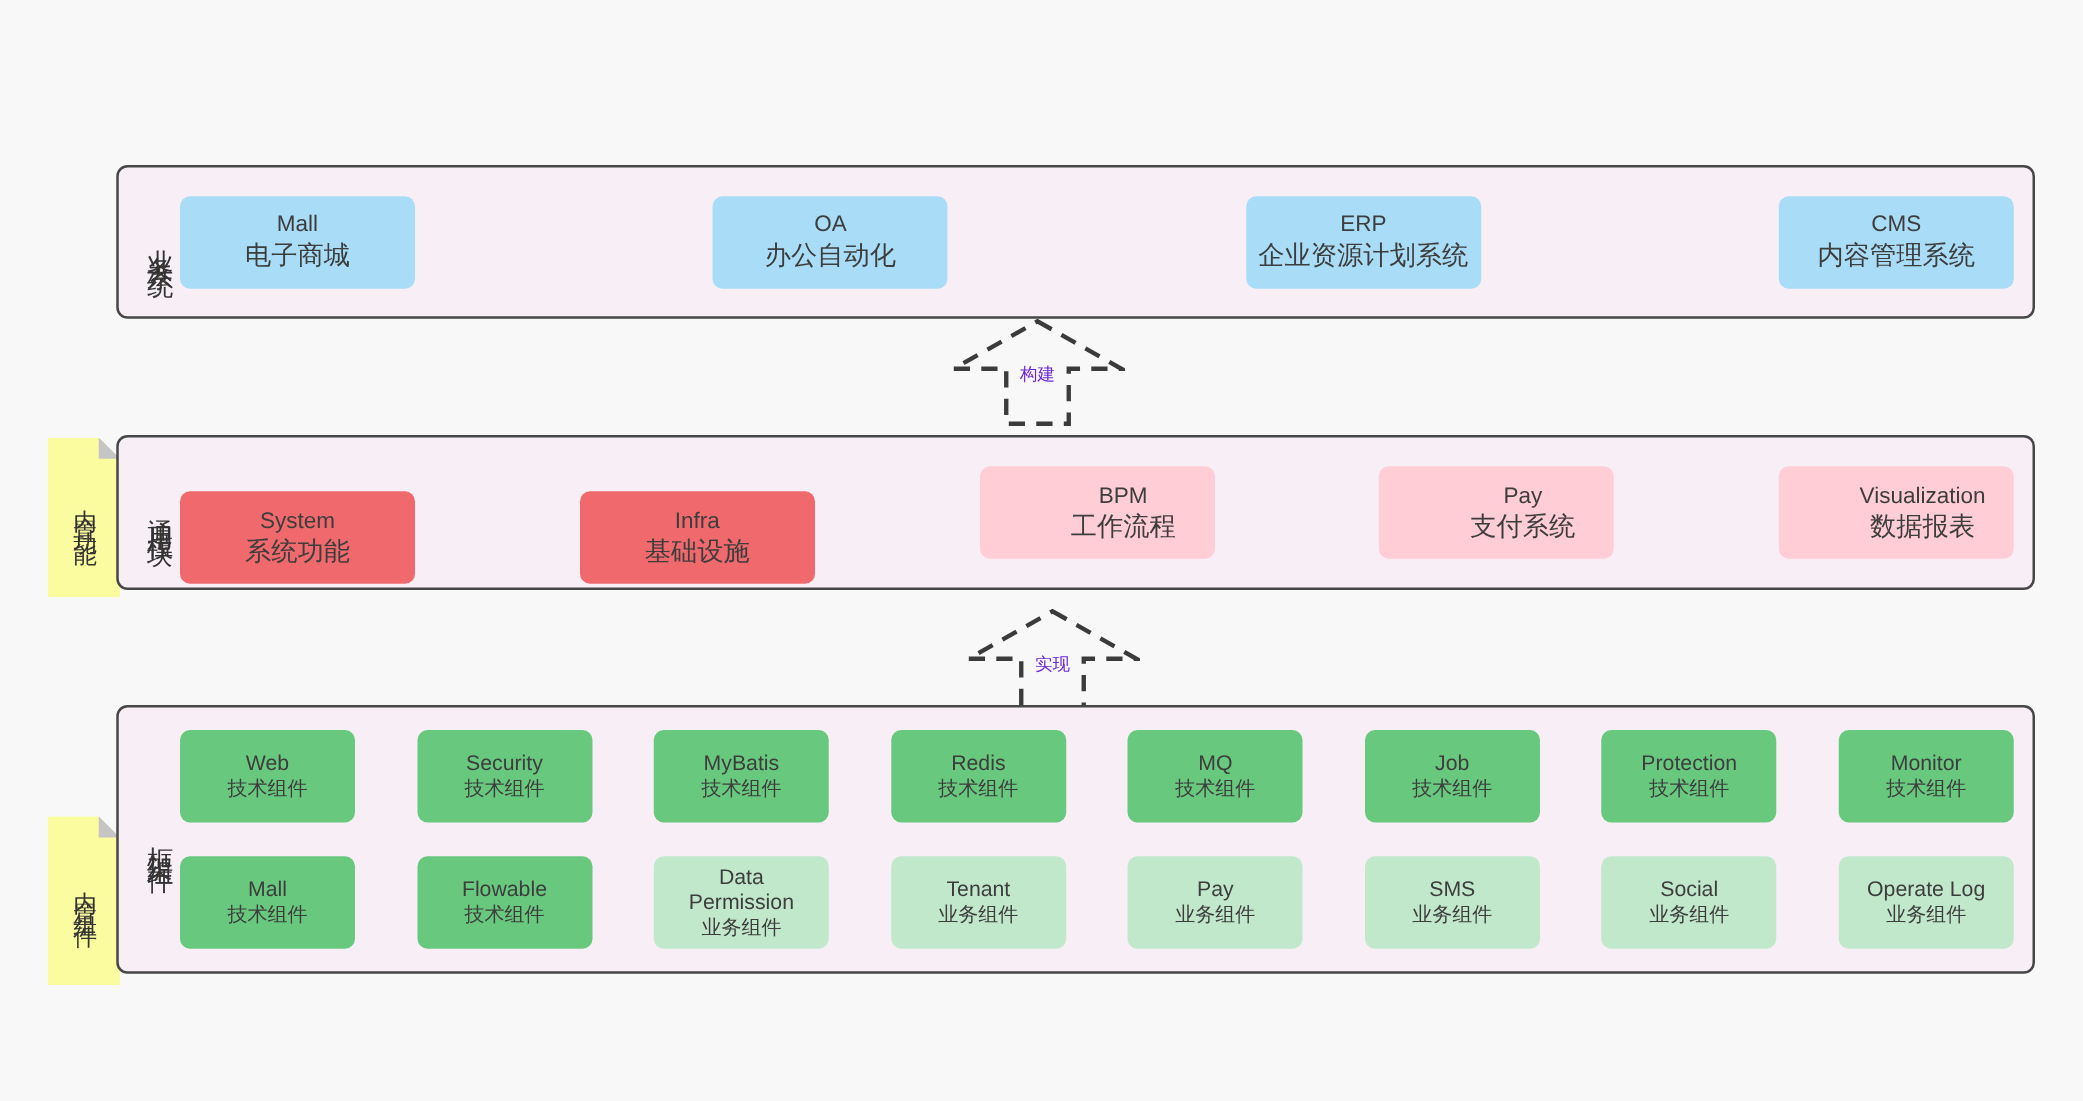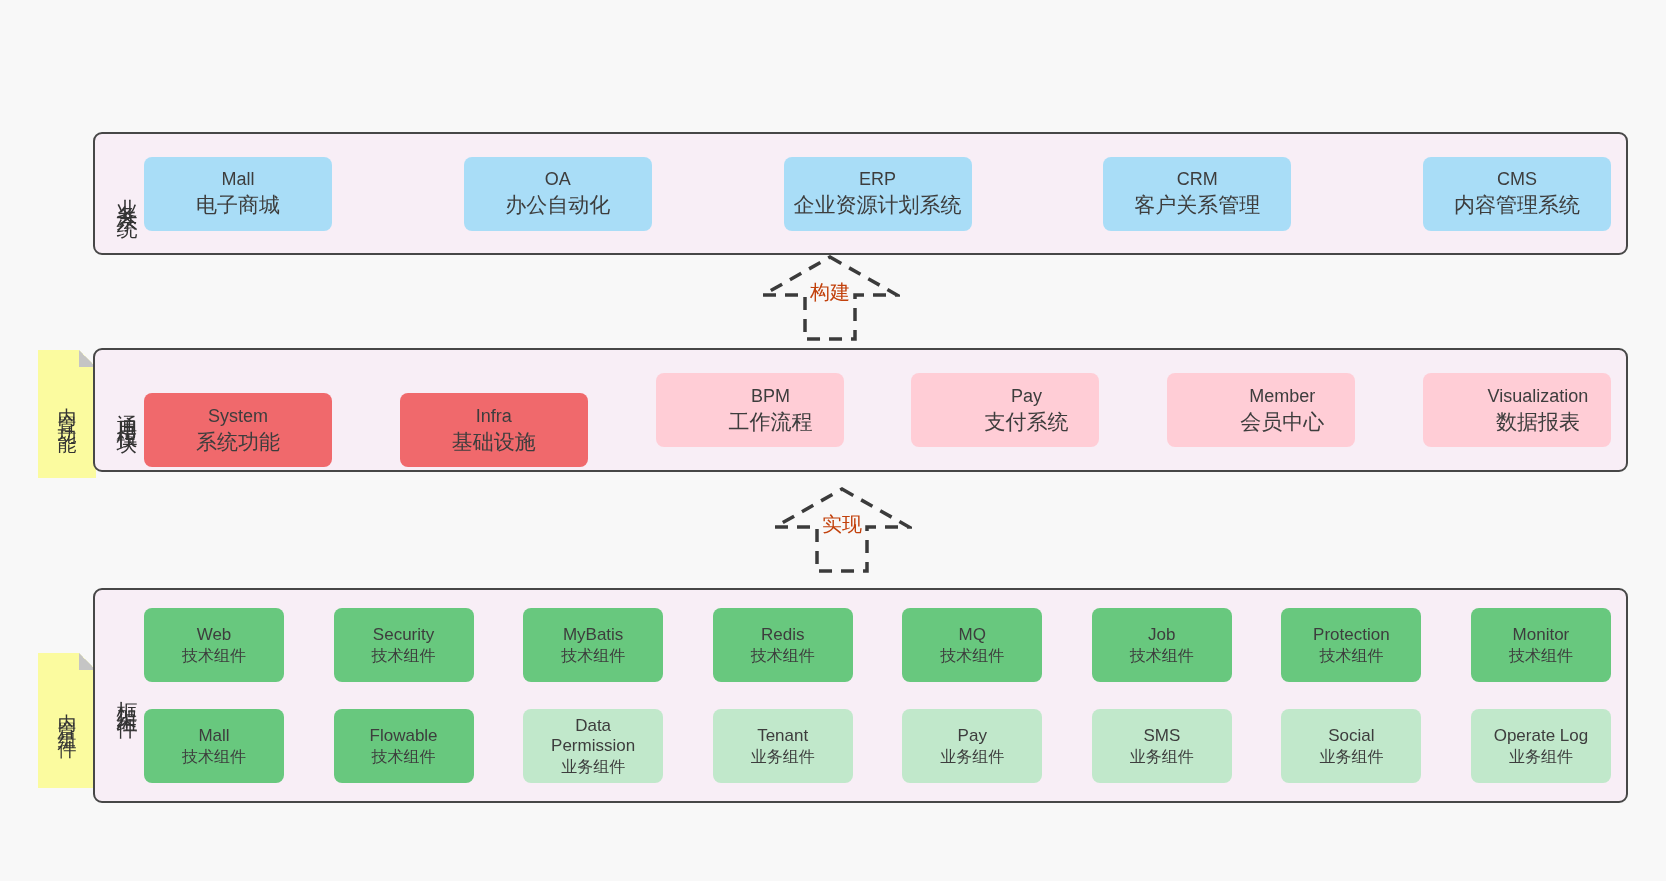--- a/index.html
+++ b/index.html
@@ -11,21 +11,21 @@
   }
 
   
   .panel {
     position:absolute; left:93px; width:1535px; box-sizing:border-box;
     background:#f8eef6; border:2.5px solid #474747; border-radius:9px;
     display:flex; align-items:center; z-index:1;
   }
   #panel-business   { top:132px; height:123px; }
   #panel-modules    { top:348px; height:124px; }
-  #panel-components { top:588px; height:215px; }
+  #panel-components { top:564px; height:215px; }
 
   .side-label {
     flex:0 0 34px; margin-left:15px;
     writing-mode:vertical-rl; text-orientation:upright;
     font-size:21px; letter-spacing:6px; line-height:34px;
     color:#333; text-align:center;
   }
 
   .boxes-area {
     flex:1; display:flex; justify-content:space-between; align-items:center;
@@ -73,46 +73,42 @@
     font-size:19px; letter-spacing:9px; line-height:24px;
     color:#333; padding-bottom:9px;
   }
 
   
   .arrow { position:absolute; width:140px; height:88px; z-index:0; }
   #arrow-build     { left:760px; top:254px; }
   #arrow-implement { left:772px; top:486px; }
   .arrow svg { display:block; width:140px; height:88px; }
   .arrow-label {
-    position:absolute; top:24px; left:50%; transform:translateX(-50%);
-    background:#f8f8f8; padding:1px 3px; font-size:20px; color:#c2410c;
+    position:absolute; top:36px; left:50%; transform:translateX(-50%);
+    background:#f8f8f8; padding:1px 3px; font-size:14px; color:#6d28d9;
     white-space:nowrap;
   }
 </style>
 </head>
 <body>
 
 <div class="panel" id="panel-business">
   <div class="side-label">业务系统</div>
   <div class="boxes-area">
     <div class="box box-lg" data-variant="blue">
       <span class="en">Mall</span>
       <span class="zh">电子商城</span>
     </div>
     <div class="box box-lg" data-variant="blue">
       <span class="en">OA</span>
       <span class="zh">办公自动化</span>
     </div>
     <div class="box box-lg" data-variant="blue">
       <span class="en">ERP</span>
       <span class="zh">企业资源计划系统</span>
-    </div>
-    <div class="box box-lg" data-variant="blue">
-      <span class="en">CRM</span>
-      <span class="zh">客户关系管理</span>
     </div>
     <div class="box box-lg" data-variant="blue">
       <span class="en">CMS</span>
       <span class="zh">内容管理系统</span>
     </div>
   </div>
 </div>
 
 <div class="arrow" id="arrow-build">
   <svg viewBox="0 0 140 88">
@@ -139,24 +135,20 @@
     </div>
     <div class="box box-lg" data-variant="pink">
       <span class="en">BPM</span>
       <span class="zh">工作流程</span>
     </div>
     <div class="box box-lg" data-variant="pink">
       <span class="en">Pay</span>
       <span class="zh">支付系统</span>
     </div>
     <div class="box box-lg" data-variant="pink">
-      <span class="en">Member</span>
-      <span class="zh">会员中心</span>
-    </div>
-    <div class="box box-lg" data-variant="pink">
       <span class="en">Visualization</span>
       <span class="zh">数据报表</span>
     </div>
   </div>
 </div>
 
 <div class="arrow" id="arrow-implement">
   <svg viewBox="0 0 140 88">
     <polygon points="70,3 137,41 95,41 95,85 45,85 45,41 3,41" fill="none" stroke="#3b3b3b" stroke-width="3.5" stroke-dasharray="13 9"></polygon>
   </svg>

